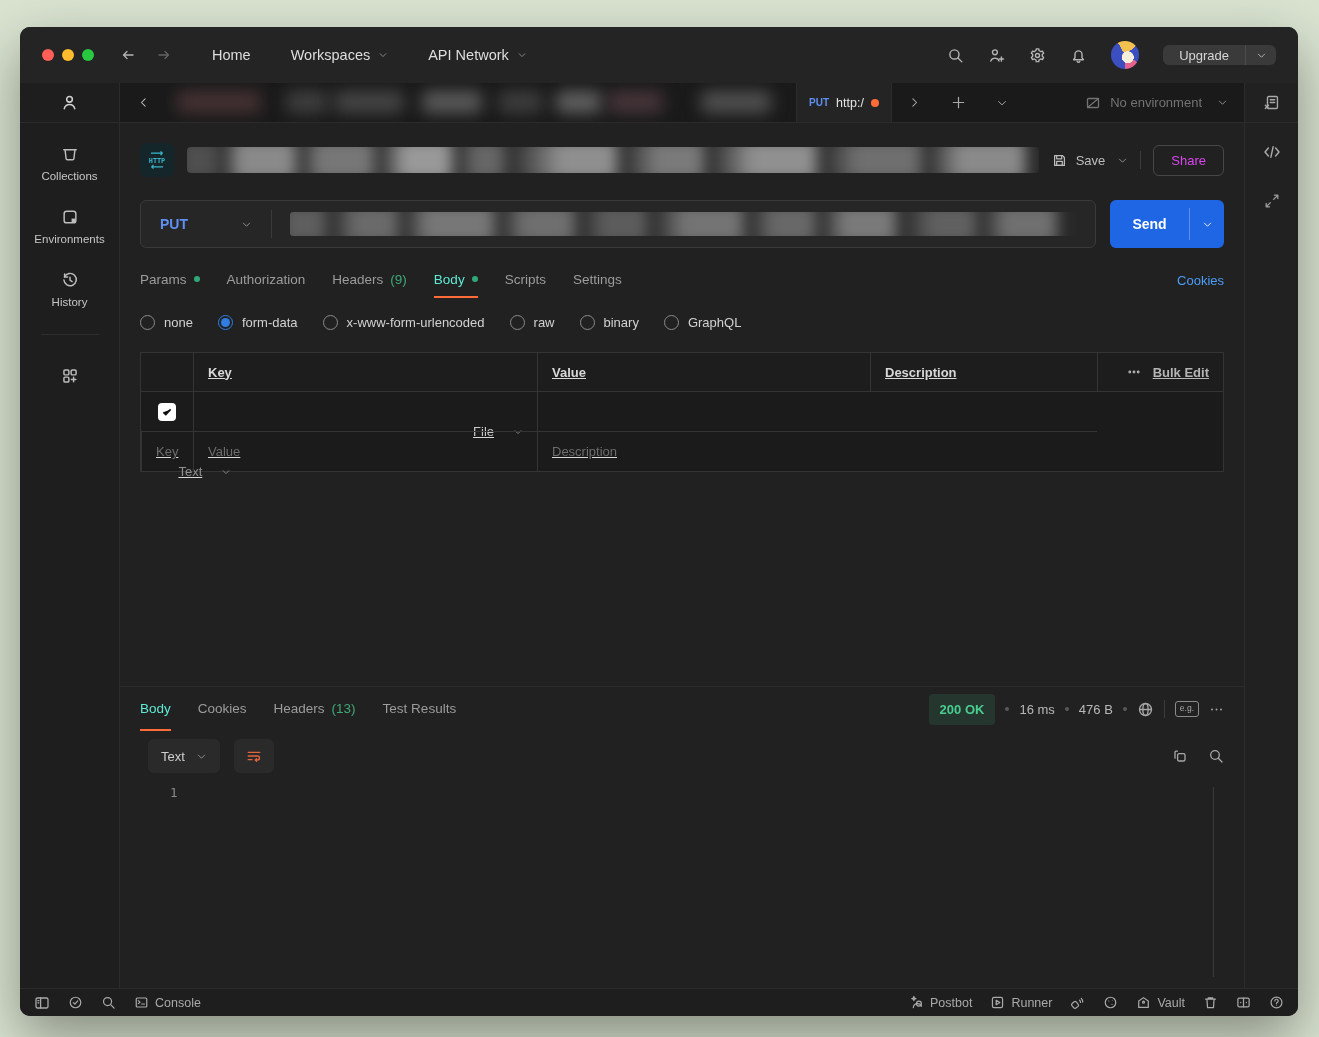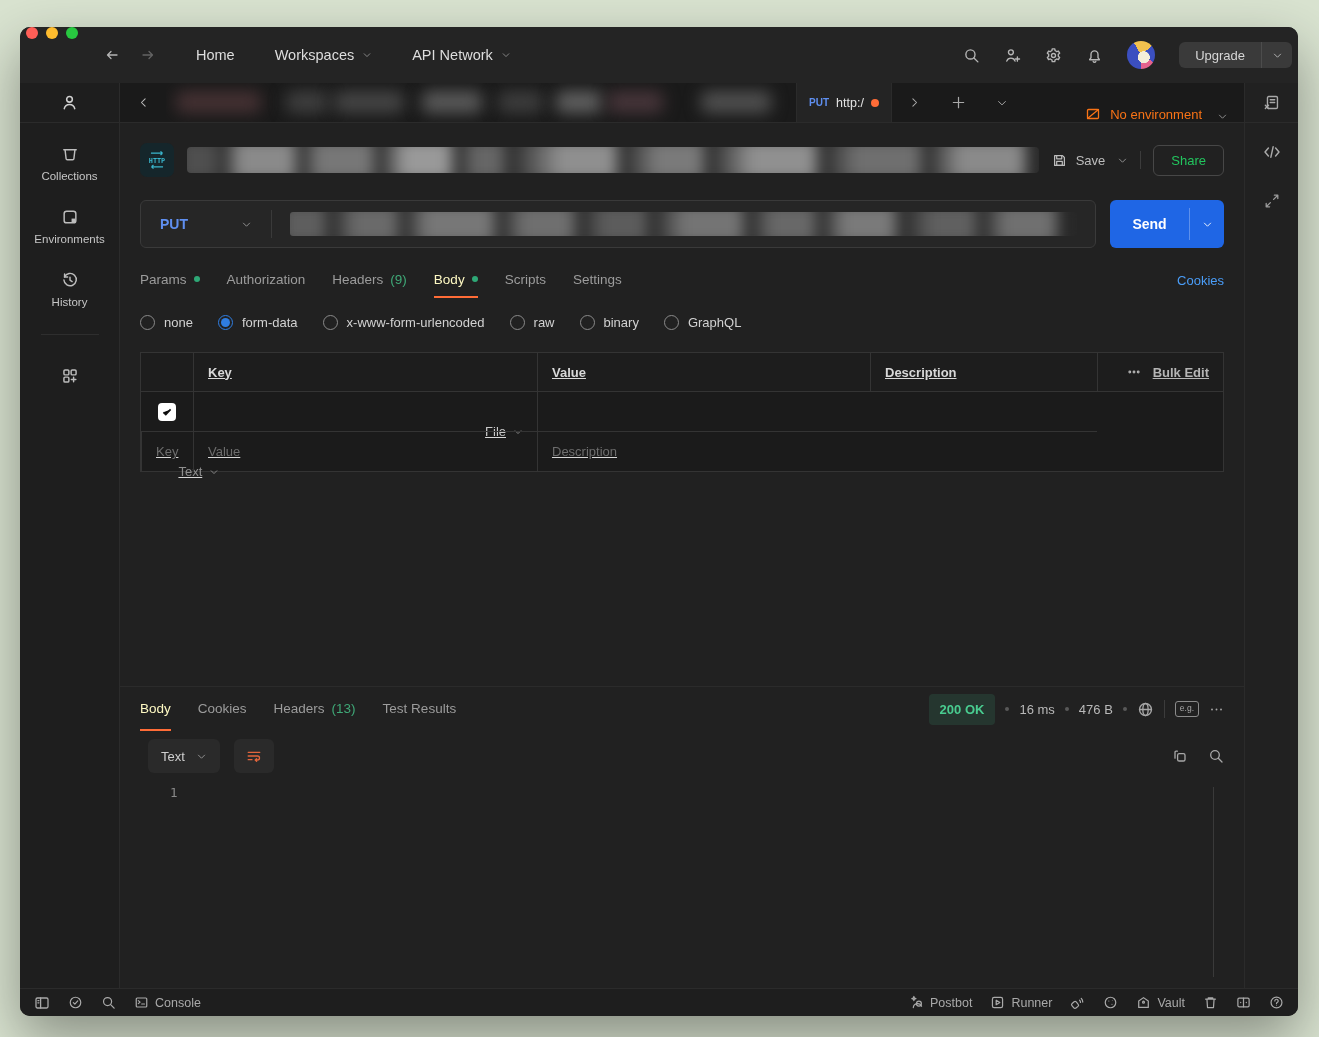--- a/index.html
+++ b/index.html
@@ -23,33 +23,33 @@
     --yellow:#c9a227;
   }
   *{margin:0;padding:0;box-sizing:border-box;}
   html,body{width:1319px;height:1037px;overflow:hidden;}
   body{background:var(--bg-desktop);font-family:"Liberation Sans",sans-serif;-webkit-font-smoothing:antialiased;}
   .ic{display:inline-flex;align-items:center;justify-content:center;flex:none;}
   .ic svg{display:block;fill:none;stroke:currentColor;stroke-width:1.3;stroke-linecap:round;stroke-linejoin:round;}
   .window{position:absolute;inset:27px 21px 21px 20px;background:var(--bg-win);border-radius:10px;overflow:hidden;box-shadow:0 22px 55px rgba(0,0,0,.38);display:flex;flex-direction:column;}
 
   
-  .titlebar{height:56px;flex:none;background:var(--bg-titlebar);display:flex;padding:0 6px;}
+  .titlebar{height:56px;flex:none;background:var(--bg-titlebar);display:flex;align-items:center;padding:0 22px;}
   .lights{display:flex;gap:8px;}
   .light{width:12px;height:12px;border-radius:50%;}
   .light.r{background:#ff5f57}.light.y{background:#febc2e}.light.g{background:#28c840}
   .nav-arrow{margin-left:26px;color:#b4b4b4;}
   .nav-arrow.fwd{margin-left:20px;color:#636363;}
   .tb-link{margin-left:40px;color:#dedede;font-size:14.5px;display:flex;align-items:center;gap:8px;}
   .tb-link .chev{color:#9a9a9a;}
   .tb-right{margin-left:auto;display:flex;align-items:center;gap:24px;color:#b5b5b5;}
   .avatar{width:28px;height:28px;border-radius:50%;background:
     radial-gradient(circle at 60% 58%, #f4eeda 0 25%, rgba(0,0,0,0) 26%),
     conic-gradient(from 180deg,#3b4fc0 0 150deg,#f2c14e 150deg 230deg,#3b4fc0 230deg 300deg,#e5628e 300deg 360deg);}
-  .upgrade{display:flex;height:26px;background:#3a3a3a;border-radius:6px;overflow:hidden;align-items:stretch;}
+  .upgrade{display:flex;height:20px;background:#3a3a3a;border-radius:6px;overflow:hidden;align-items:stretch;}
   .upgrade .lbl{padding:0 16px;display:flex;align-items:center;color:#d6d6d6;font-size:13px;font-weight:500;}
   .upgrade .div{width:1px;background:#4c4c4c;}
   .upgrade .chev{width:30px;display:flex;align-items:center;justify-content:center;color:#bdbdbd;}
 
   
   .app-body{flex:1;display:flex;min-height:0;}
   .sidebar{width:100px;flex:none;border-right:1px solid var(--border-soft);display:flex;flex-direction:column;align-items:center;background:var(--bg-win);}
   .sb-top{height:40px;width:100%;border-bottom:1px solid var(--border-soft);display:flex;align-items:center;justify-content:center;color:#cfcfcf;}
   .sb-items{padding-top:22px;display:flex;flex-direction:column;gap:26px;align-items:center;width:100%;}
   .sb-item{display:flex;flex-direction:column;align-items:center;gap:7px;color:#c6c6c6;font-size:11.5px;cursor:default;}
@@ -65,76 +65,76 @@
   
   .tabbar{height:40px;flex:none;background:var(--bg-strip);border-bottom:1px solid var(--border-soft);display:flex;align-items:stretch;}
   .tab-nav{width:46px;display:flex;align-items:center;justify-content:center;color:#bdbdbd;}
   .blur-tabs{width:630px;position:relative;overflow:hidden;}
   .blob{position:absolute;top:8px;height:22px;border-radius:6px;filter:blur(8px);}
   .active-tab{width:96px;background:#242424;border-left:1px solid var(--border-soft);border-right:1px solid var(--border-soft);display:flex;align-items:center;justify-content:center;gap:7px;}
   .active-tab .meth{color:var(--blue);font-size:10px;font-weight:700;}
   .active-tab .ttl{color:#e4e4e4;font-size:12.5px;}
   .unsaved-dot{width:8px;height:8px;border-radius:50%;background:#ff6c37;}
   .tab-btn{width:44px;display:flex;align-items:center;justify-content:center;color:#a9a9a9;}
-  .env-group{margin-left:auto;display:flex;align-items:flex-end;gap:9px;padding-right:16px;color:#f97316;font-size:13px;}
+  .env-group{margin-left:auto;display:flex;align-items:center;gap:9px;padding-right:16px;color:#737373;font-size:13px;}
   .env-group .chev{color:#9a9a9a;margin-left:6px;}
 
   
   .request-pane{height:563px;flex:none;padding:0 20px;display:flex;flex-direction:column;}
   .name-row{margin-top:17px;height:40px;display:flex;align-items:center;gap:13px;}
   .http-badge{width:34px;height:34px;border-radius:7px;background:#15262b;display:flex;align-items:center;justify-content:center;}
   .name-blur{flex:1;height:26px;border-radius:4px;position:relative;overflow:hidden;}
   .name-blur .g{position:absolute;inset:-8px;filter:blur(7px);background:linear-gradient(90deg,
     #4f4f4f 0%,#4f4f4f 4%,#2b2b2b 5%,#8a8a8a 7%,#8a8a8a 13%,#2b2b2b 14%,
     #777 16%,#777 22%,#2b2b2b 23%,#999 26%,#999 31%,#2b2b2b 32%,
     #666 34%,#666 37%,#2b2b2b 38%,#8f8f8f 44%,#8f8f8f 50%,#2b2b2b 51%,
     #7a7a7a 55%,#7a7a7a 60%,#2b2b2b 61%,#909090 66%,#909090 73%,#2b2b2b 74%,
     #6f6f6f 78%,#6f6f6f 85%,#2b2b2b 86%,#8a8a8a 90%,#8a8a8a 97%,#2b2b2b 98%);}
   .save-group{display:flex;align-items:center;gap:12px;}
   .save-btn{display:flex;align-items:center;gap:9px;color:#bdbdbd;font-size:13px;}
   .vdiv{width:1px;height:18px;background:#3c3c3c;}
-  .share-btn{border:1px solid #474747;border-radius:6px;padding:7px 17px;color:#22c55e;font-size:13px;}
+  .share-btn{border:1px solid #474747;border-radius:6px;padding:7px 17px;color:#d946ef;font-size:13px;}
   .chev-dim{color:#9a9a9a;}
 
   .url-row{margin-top:20px;height:48px;display:flex;gap:14px;flex:none;}
   .url-box{flex:1;display:flex;align-items:center;background:#262626;border:1px solid #3a3a3a;border-radius:6px;min-width:0;}
   .method{width:130px;flex:none;display:flex;align-items:center;justify-content:space-between;padding:0 19px;color:var(--blue);font-weight:700;font-size:14px;}
   .url-box .sep{width:1px;height:28px;background:#3a3a3a;}
   .url-blur{flex:1;height:24px;margin:0 18px;border-radius:3px;position:relative;overflow:hidden;}
   .url-blur .g{position:absolute;inset:-8px;filter:blur(7px);background:linear-gradient(90deg,
     #5e5e5e 0%,#5e5e5e 5%,#282828 6%,#6a6a6a 9%,#6a6a6a 14%,#282828 15%,
     #777 18%,#777 26%,#282828 27%,#6f6f6f 30%,#6f6f6f 36%,#282828 37%,
     #5c5c5c 40%,#5c5c5c 45%,#282828 46%,#747474 50%,#747474 57%,#282828 58%,
     #686868 61%,#686868 66%,#282828 67%,#7a7a7a 70%,#7a7a7a 76%,#282828 77%,
     #606060 81%,#606060 86%,#282828 87%,#707070 90%,#707070 96%,#282828 97%);}
   .send-btn{width:114px;flex:none;background:var(--btn-blue);border-radius:6px;display:flex;overflow:hidden;color:#fff;}
   .send-btn .lbl{flex:1;display:flex;align-items:center;justify-content:center;font-size:14px;font-weight:600;}
   .send-btn .sep{width:1px;background:rgba(255,255,255,.28);margin:8px 0;}
   .send-btn .chev{width:34px;display:flex;align-items:center;justify-content:center;}
 
   .req-tabs{margin-top:14px;height:36px;flex:none;display:flex;align-items:stretch;gap:27px;font-size:13.5px;color:#9c9c9c;}
   .rtab{display:inline-flex;align-items:center;gap:7px;border-bottom:2px solid transparent;}
-  .rtab.active{color:#fef9c3;border-bottom-color:var(--orange);}
+  .rtab.active{color:#5eead4;border-bottom-color:var(--orange);}
   .gdot{width:6px;height:6px;border-radius:50%;background:var(--green);}
   .gcount{color:#3fa877;}
   .cookies-link{margin-left:auto;align-self:center;color:var(--blue-link);font-size:13px;}
 
   .modes{margin-top:8px;height:32px;flex:none;display:flex;align-items:center;gap:25px;font-size:13px;color:#d2d2d2;}
   .mode{display:flex;align-items:center;gap:9px;}
   .radio{width:15px;height:15px;border:1.5px solid #8a8a8a;border-radius:50%;position:relative;flex:none;}
   .radio.sel{border-color:#2f7de1;}
   .radio.sel::after{content:"";position:absolute;inset:2px;border-radius:50%;background:#2f7de1;}
 
   .kv-table{margin-top:14px;flex:none;border:1px solid var(--border);display:grid;grid-template-columns:52px 344px 333px 227px 1fr;font-size:13px;background:#1b1b1b;}
   .cell{display:flex;align-items:center;padding:0 14px;color:#d8d8d8;border-top:1px solid var(--border);}
   .cell.bl{border-left:1px solid var(--border);text-decoration:underline;}
   .cell.th{height:38px;border-top:none;font-weight:600;background:#1d1d1d;}
   .cell.td{height:40px;}
   .cell .ph{color:var(--txt-faint);}
-  .type-dd{margin-left:auto;display:flex;align-items:center;gap:7px;color:#c9c9c9;margin-top:40px;}
+  .type-dd{margin-left:auto;display:flex;align-items:center;gap:19px;color:#c9c9c9;margin-top:40px;}
   .type-dd.dim{color:#8f8f8f;}
   .bulk{justify-content:flex-end;gap:12px;color:#b5b5b5;font-weight:400;}
   .checkbox{width:18px;height:18px;border-radius:4px;background:#fff;display:flex;align-items:center;justify-content:center;margin:0 auto;}
   .checkbox svg{stroke:#111;stroke-width:2.2;}
   .file-chip{display:inline-flex;align-items:center;gap:8px;background:#2e2e2e;border-radius:4px;padding:5px 11px;color:#e3e3e3;}
   .file-chip .ic{color:var(--yellow);}
   .upload-btn{width:28px;height:28px;border-radius:6px;background:#1b57d0;display:flex;align-items:center;justify-content:center;color:#fff;margin-left:auto;}
 
   
   .response-pane{flex:1;border-top:1px solid var(--border-soft);padding:0 20px;display:flex;flex-direction:column;min-height:0;}

